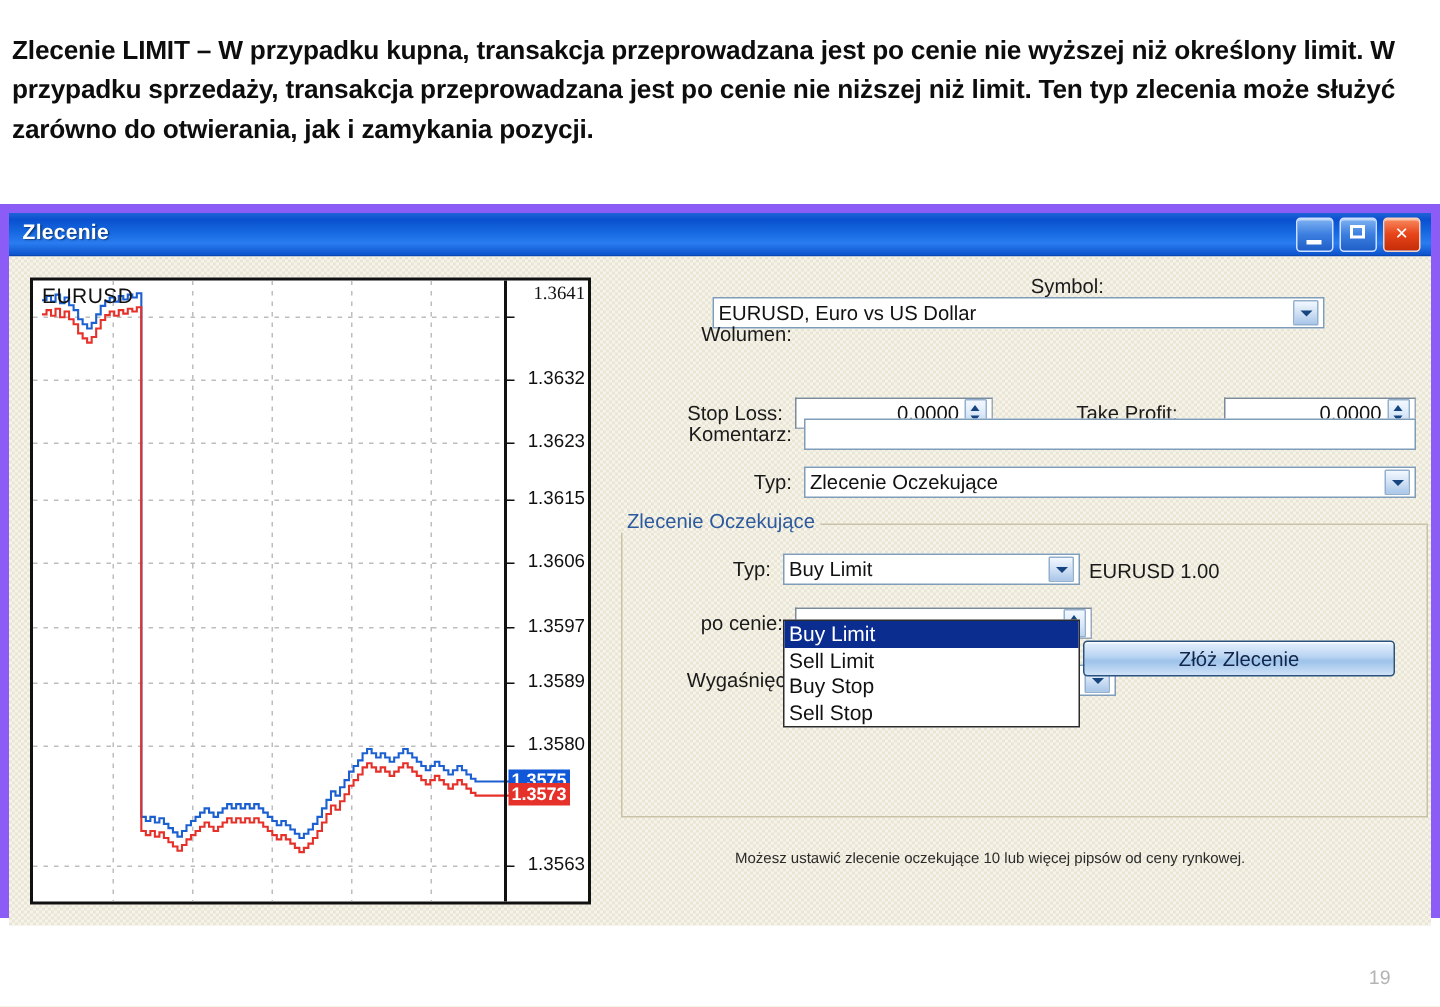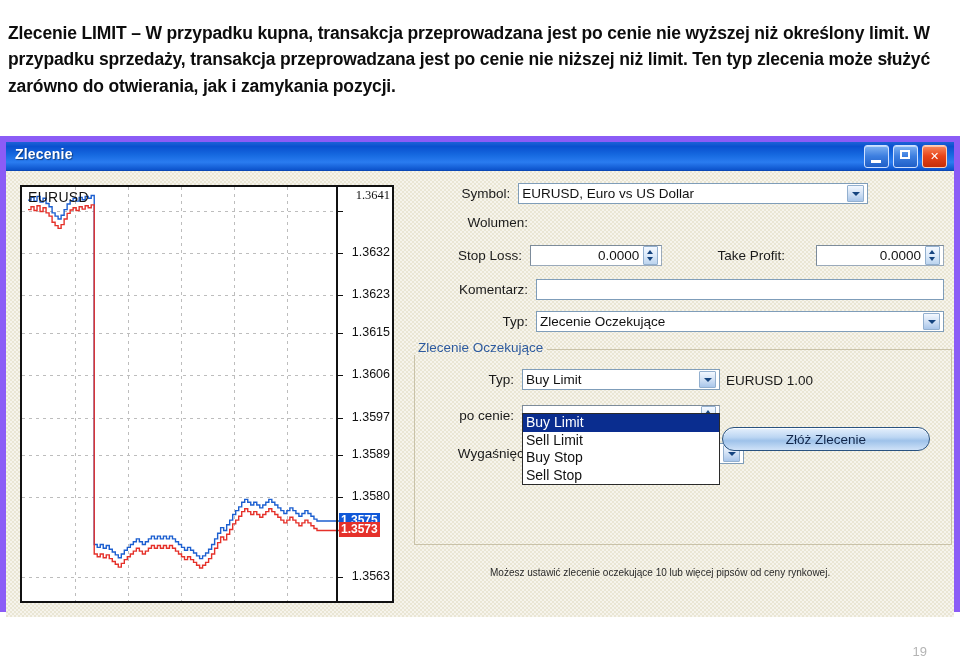--- a/index.html
+++ b/index.html
@@ -139,21 +139,21 @@
     font-size:14px;color:#111;padding:0 3px;height:17.5px;line-height:17.5px;
     font-family:"Liberation Sans",sans-serif;white-space:nowrap;
   }
   .droplist .it.sel{background:#0a2d8f;color:#fff;}
 
   .sidetext{
     position:absolute;font-size:13.5px;color:#1a1a1a;white-space:nowrap;
   }
   .submit{
     position:absolute;left:316px;top:246px;width:208px;height:24px;
-    border:1px solid #29527f;border-radius:12px;box-sizing:border-box;
+    border:1px solid #29527f;border-radius:3px;box-sizing:border-box;
     background:linear-gradient(180deg,#e6f0fc 0%,#bcd6f3 42%,#9ec2ea 58%,#cfe2f8 100%);
     font-size:13.5px;color:#11264a;display:flex;align-items:center;justify-content:center;
     box-shadow:inset 0 1px 0 rgba(255,255,255,.8);
   }
   .hint{
     position:absolute;left:36px;top:386px;font-size:10px;color:#2a2a2a;white-space:nowrap;padding-left:48px;
   }
   .calbox{
     width:13px;height:12px;flex:0 0 13px;border:1px solid #9a8e6a;background:#fdf6d8;
     margin-right:5px;box-sizing:border-box;
@@ -231,33 +231,33 @@
             <div class="tk" style="top: 302px;">1.3580</div>
             <div class="dash" style="top: 390px;"></div>
             <div class="tk" style="top: 382px;">1.3563</div>
             <div class="badge bid" style="top: 326px;">1.3575</div>
             <div class="badge ask" style="top: 335px;">1.3573</div>
           </div>
       </div>
 
       <div class="form">
 
-        <div class="row" style="left:0;top:2px;width:462px;">
+        <div class="row" style="left:0;top:2px;width:538px;flex-direction:column;">
           <div class="lbl" style="width:122px;">Symbol:</div>
           <div class="fld" style="width:408px;margin-left:8px;gap:23px;">
             <span class="txt">EURUSD, Euro vs US Dollar</span>
             <span class="arrow"></span>
           </div>
         </div>
 
         <div class="row" style="left:0;top:34px;width:538px;">
           <div class="lbl" style="width:122px;">Wolumen:</div>
         </div>
 
-        <div class="row" style="left:0;top:64px;width:538px;">
+        <div class="row" style="left:0;top:84px;width:538px;">
           <div class="lbl" style="width:122px;">Stop Loss:</div>
           <div class="fld sunken" style="width:139px;margin-left:8px;">
             <span class="txt r">0.0000</span>
             <span class="spin"></span>
           </div>
           <div class="lbl" style="width:120px;margin-left:32px;text-align:center;">Take Profit:</div>
           <div class="fld sunken" style="width:134px;margin-left:8px;">
             <span class="txt r">0.0000</span>
             <span class="spin"></span>
           </div>
@@ -283,21 +283,21 @@
 
         <div class="row" style="left:0;top:188px;width:538px;">
           <div class="lbl" style="width:108px;">Typ:</div>
           <div class="fld" style="width:198px;margin-left:8px;">
             <span class="txt">Buy Limit</span>
             <span class="arrow"></span>
           </div>
         </div>
         <div class="sidetext" style="left:320px;top:192px;">EURUSD 1.00</div>
 
-        <div class="row" style="left:0;top:224px;width:538px;">
+        <div class="row" style="left:8px;top:224px;width:538px;">
           <div class="lbl" style="width:108px;">po cenie:</div>
           <div class="fld sunken" style="width:198px;margin-left:8px;">
             <span class="txt r"></span>
             <span class="spin"></span>
           </div>
         </div>
 
         <div class="row" style="left:0;top:262px;width:538px;">
           <div class="lbl" style="width:108px;padding-left:24px;">Wygaśnięcie:</div>
           <div class="fld" style="width:198px;margin-left:8px;">

